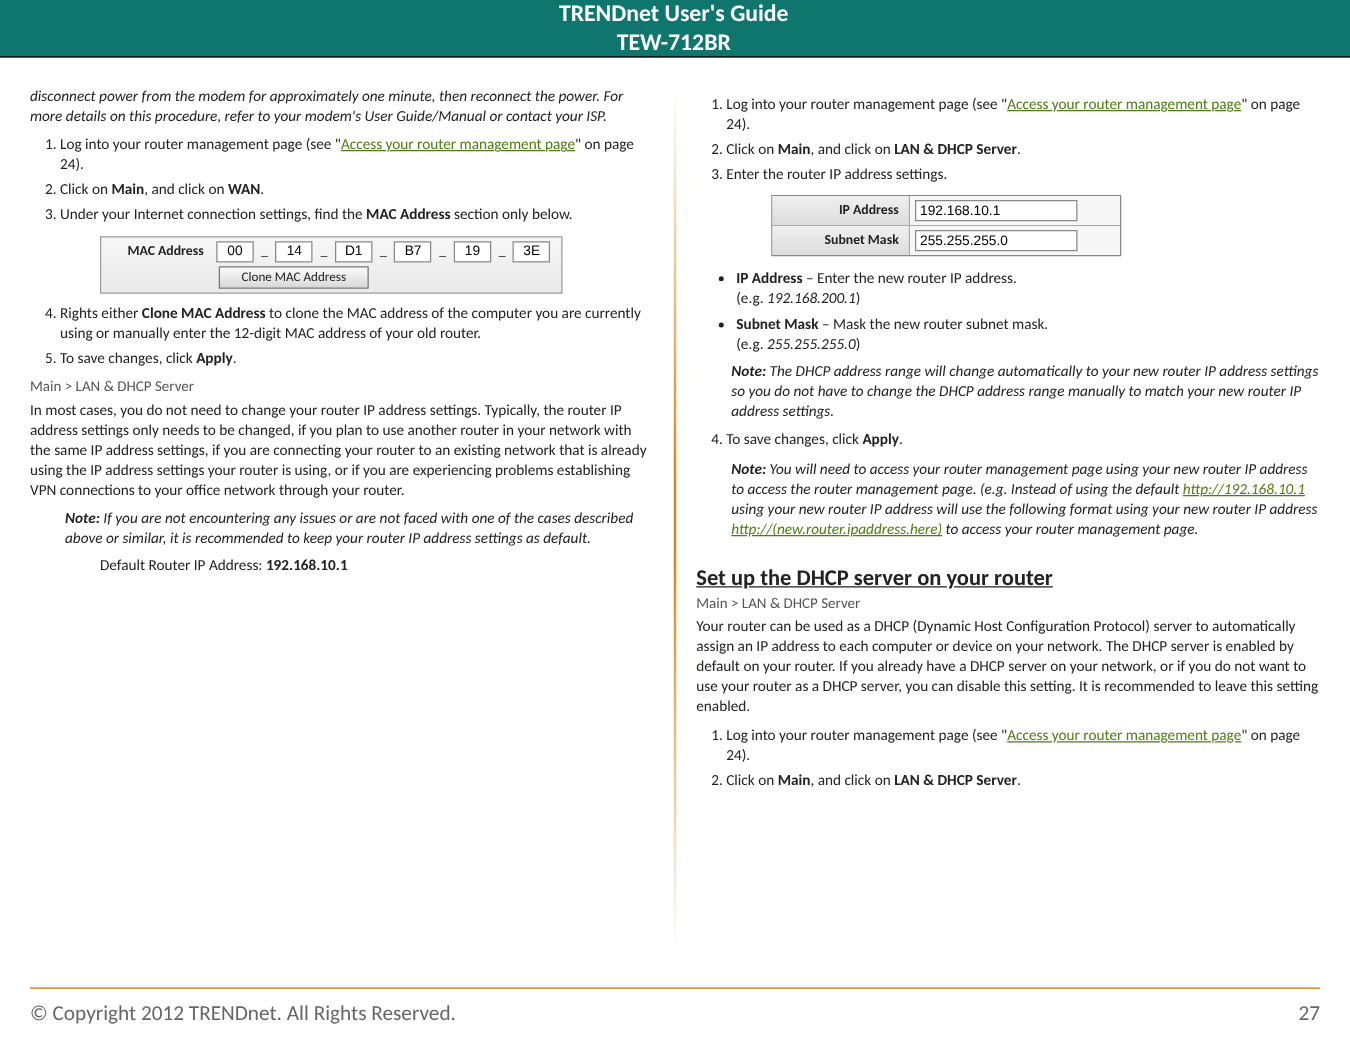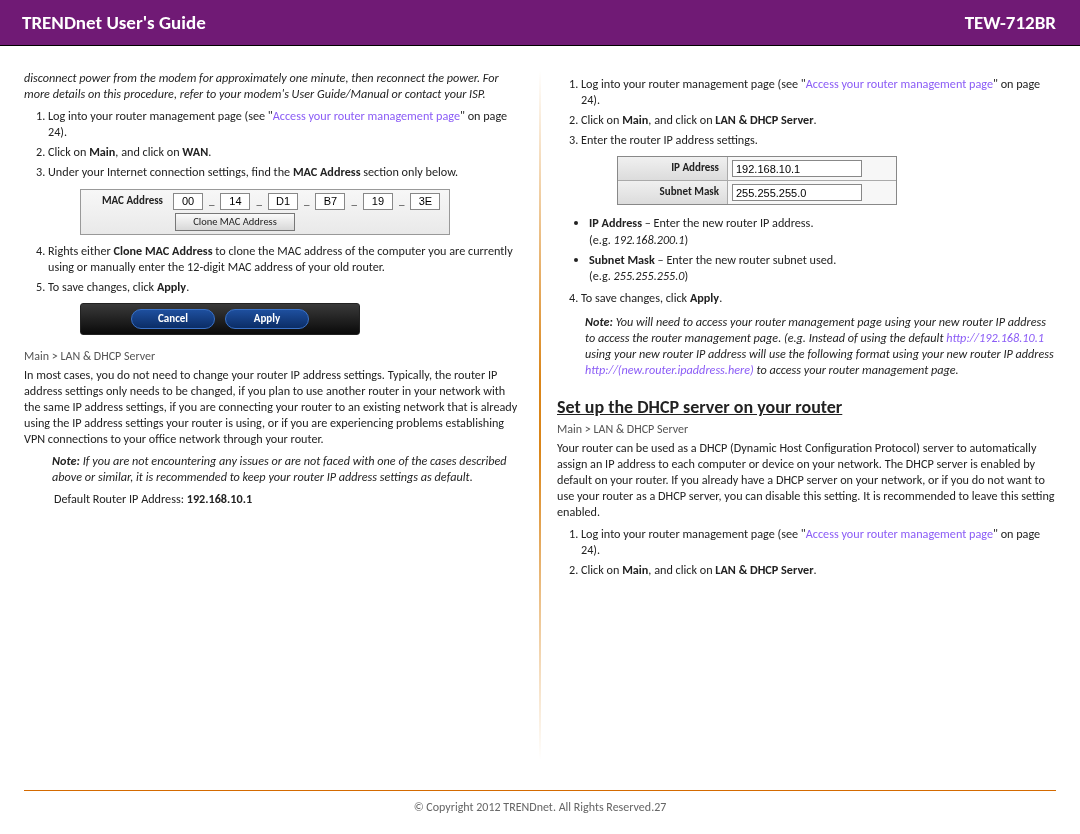--- a/index.html
+++ b/index.html
@@ -6,29 +6,30 @@
   body {
     font-family: "Calibri", "Segoe UI", Arial, sans-serif;
     font-size: 13px;
     color: #222;
     background: #fff;
     width: 1080px;
     height: 834px;
     position: relative;
   }
   .header {
-    background: #701a75;
+    background: #0f766e;
     color: #fff;
     height: 46px;
     display: flex;
     justify-content: space-between;
     align-items: center;
     padding: 0 24px 0 22px;
     font-weight: 700;
     border-bottom: 1px solid #000;
+    flex-direction: column;
   }
   .header-left { font-size: 19px; }
   .header-right { font-size: 19px; }
   .columns {
     display: flex;
     gap: 34px;
     padding: 24px 24px 8px 24px;
     height: 730px;
     position: relative;
   }
@@ -45,30 +46,30 @@
     height: 690px;
     background: linear-gradient(to bottom, rgba(214,120,0,0) 0%, rgba(214,120,0,0.9) 45%, rgba(214,120,0,0.9) 55%, rgba(214,120,0,0) 100%);
   }
   p { margin: 0 0 6px 0; }
   .ital { font-style: italic; }
   .bold { font-weight: 700; }
   ol { list-style: decimal; padding-left: 20px; margin: 6px 0 8px 4px; }
   ol li { margin-bottom: 4px; }
   ul.bullets { list-style: disc; padding-left: 22px; margin: 6px 0 6px 10px; }
   ul.bullets li { margin-bottom: 4px; }
-  a.link { color: #8b5cf6; }
+  a.link { color: #4d7c0f; text-decoration: underline; }
   h2.sect {
     font-size: 18px;
     font-weight: 700;
     text-decoration: underline;
     margin: 18px 0 2px 0;
   }
   .crumb { color: #555; font-size: 12px; margin-bottom: 2px; }
   .indent { margin-left: 28px; margin-bottom: 6px; }
-  .indent2 { margin-left: 30px; }
+  .indent2 { margin-left: 56px; }
   
   .mac-box {
     margin: 6px 0 8px 56px;
     border: 1px solid #999;
     width: 370px;
     background: linear-gradient(#f7f7f7,#e9e9e9);
     padding: 3px 6px 3px 6px;
     font-size: 11px;
   }
   .mac-row { display: flex; align-items: center; gap: 6px; }
@@ -109,22 +110,22 @@
   .ip-lbl { width:110px; text-align:right; padding:4px 8px; font-weight:700; background:linear-gradient(#f0f0f0,#dcdcdc); border-right:1px solid #aaa;}
   .ip-val { flex:1; padding:3px 4px; background:#f7f7f7;}
   .ip-in { width: 130px; height:17px; border:1px solid #888; background:#fff; font-size:11px; padding:0 3px;}
   .footer-line {
     position:absolute; left:24px; right:24px; top:790px;
     border-top:1.5px solid #d46a00;
   }
   .footer {
     position:absolute;
     left:24px; right:24px; top:800px;
-    display:flex; justify-content:center;
-    color:#666; font-size:12px;
+    display:flex; justify-content:space-between;
+    color:#666; font-size:17px;
   }
 </style>
 </head>
 <body>
 
 <div class="header">
   <div class="header-left">TRENDnet User's Guide</div>
   <div class="header-right">TEW-712BR</div>
 </div>
 
@@ -166,24 +167,20 @@
 
     <ol start="4">
       <li>
         <span>Rights either </span><span class="bold">Clone MAC Address</span><span> to clone the MAC address of the computer you are currently using or manually enter the 12-digit MAC address of your old router.</span>
       </li>
       <li>
         <span>To save changes, click </span><span class="bold">Apply</span><span>.</span>
       </li>
     </ol>
 
-    <div class="btn-bar">
-      <div class="rnd-btn">Cancel</div>
-      <div class="rnd-btn">Apply</div>
-    </div>
 
     <p class="crumb">Main &gt; LAN &amp; DHCP Server</p>
     <p>In most cases, you do not need to change your router IP address settings. Typically, the router IP address settings only needs to be changed, if you plan to use another router in your network with the same IP address settings, if you are connecting your router to an existing network that is already using the IP address settings your router is using, or if you are experiencing problems establishing VPN connections to your office network through your router.</p>
     <p class="indent ital">
       <span class="bold">Note:</span><span> If you are not encountering any issues or are not faced with one of the cases described above or similar, it is recommended to keep your router IP address settings as default.</span>
     </p>
     <p class="indent2">
       <span>Default Router IP Address: </span><span class="bold">192.168.10.1</span>
     </p>
   </div>
@@ -209,25 +206,28 @@
         <div class="ip-val"><input class="ip-in" value="255.255.255.0" style=""></div>
       </div>
     </div>
 
     <ul class="bullets">
       <li>
         <span class="bold">IP Address</span><span> – Enter the new router IP address.</span><br>
         <span>(e.g. </span><span class="ital">192.168.200.1</span><span>)</span>
       </li>
       <li>
-        <span class="bold">Subnet Mask</span><span> – Enter the new router subnet used.</span><br>
+        <span class="bold">Subnet Mask</span><span> – Mask the new router subnet mask.</span><br>
         <span>(e.g. </span><span class="ital">255.255.255.0</span><span>)</span>
       </li>
     </ul>
 
+    <p class="indent ital">
+      <span class="bold">Note:</span><span> The DHCP address range will change automatically to your new router IP address settings so you do not have to change the DHCP address range manually to match your new router IP address settings.</span>
+    </p>
 
     <ol start="4">
       <li>
         <span>To save changes, click </span><span class="bold">Apply</span><span>.</span>
       </li>
     </ol>
 
     <p class="indent ital">
       <span class="bold">Note:</span><span> You will need to access your router management page using your new router IP address to access the router management page. (e.g. Instead of using the default </span><a class="link">http://192.168.10.1</a><span> using your new router IP address will use the following format using your new router IP address </span><a class="link">http://(new.router.ipaddress.here)</a><span> to access your router management page.</span>
     </p>

